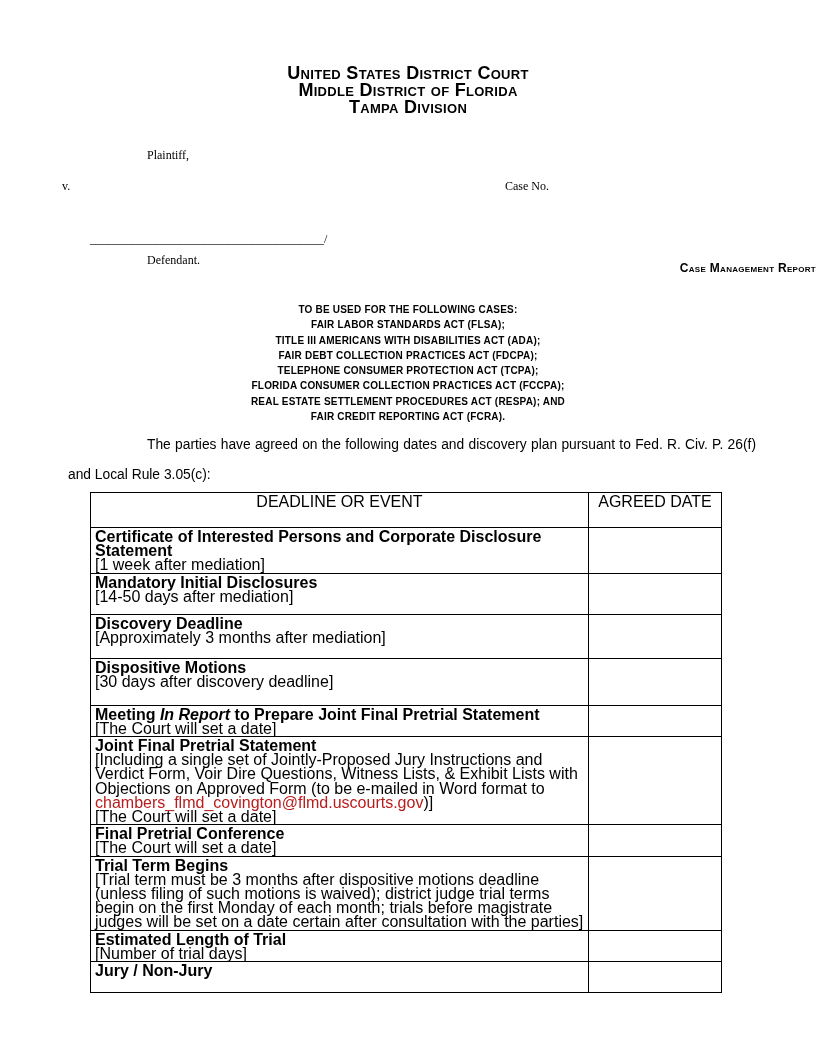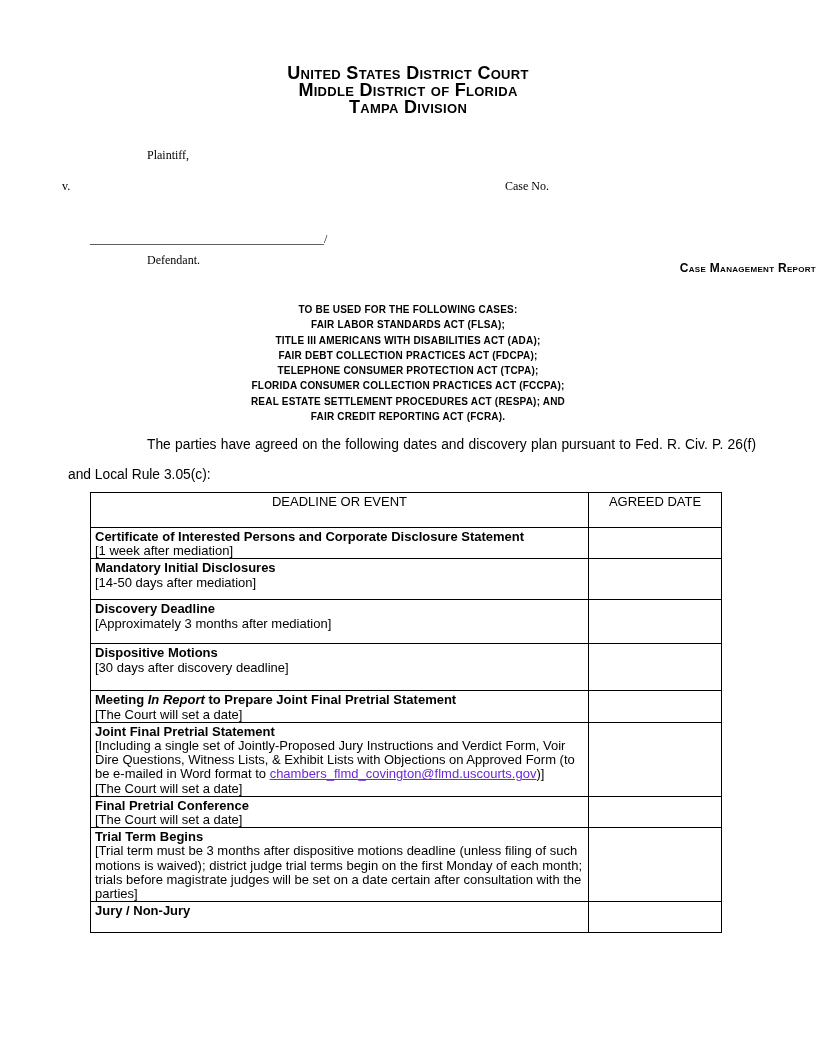--- a/index.html
+++ b/index.html
@@ -41,28 +41,28 @@
   .intro2 { position:absolute; top:467px; left:62px; font-size:13.8px;margin-left:6px; }
   
   table.deadlines {
     position:absolute; top:492px; left:90px; width:631px;
     border-collapse:collapse; table-layout:fixed;
   }
   table.deadlines col.c1 { width:498px; }
   table.deadlines col.c2 { width:133px; }
   table.deadlines th, table.deadlines td {
     border:1px solid #000; vertical-align:top;
-    padding:2px 4px 0 4px; font-size:13px; line-height:14.2px;
+    padding:2px 4px 0 4px; font-size:16px; line-height:14.2px;
   }
   th.event-h { font-weight:normal; text-align:center; vertical-align:top; padding-top:3px; }
   th.date-h  { font-weight:normal; text-align:center; vertical-align:middle; padding-top:0; }
   .row-title { font-weight:bold; }
   .row-title .ital { font-style:italic; }
   .note { font-weight:normal; }
-  a.link, span.link { color:#6d28d9; text-decoration:underline; cursor:pointer; }
+  a.link, span.link { color:#b91c1c; cursor:pointer; }
   tr.h35{height:35px} tr.h30{height:30px} tr.h41{height:41px} tr.h44{height:44px}
   tr.h47{height:47px} tr.h74{height:74px} tr.h29{height:29px} tr.h70{height:70px}
   tr.h28{height:28px} tr.h31{height:31px}
   td.jury-cell { padding-top:6px; }
 </style>
 </head>
 <body>
 
 <div class="page">
 
@@ -154,20 +154,27 @@
       </td>
       <td></td>
     </tr>
     <tr class="h70">
       <td>
         <div class="row-title">Trial Term Begins</div>
         <div class="note">[Trial term must be 3 months after dispositive motions deadline (unless filing of such motions is waived); district judge trial terms begin on the first Monday of each month; trials before magistrate judges will be set on a date certain after consultation with the parties]</div>
       </td>
       <td></td>
     </tr>
+    <tr class="h28">
+      <td>
+        <div class="row-title">Estimated Length of Trial</div>
+        <div class="note">[Number of trial days]</div>
+      </td>
+      <td></td>
+    </tr>
     <tr class="h31">
       <td class="jury-cell">
         <div class="row-title">Jury / Non-Jury</div>
       </td>
       <td></td>
     </tr>
   </tbody>
     </table>
 
 </div>

